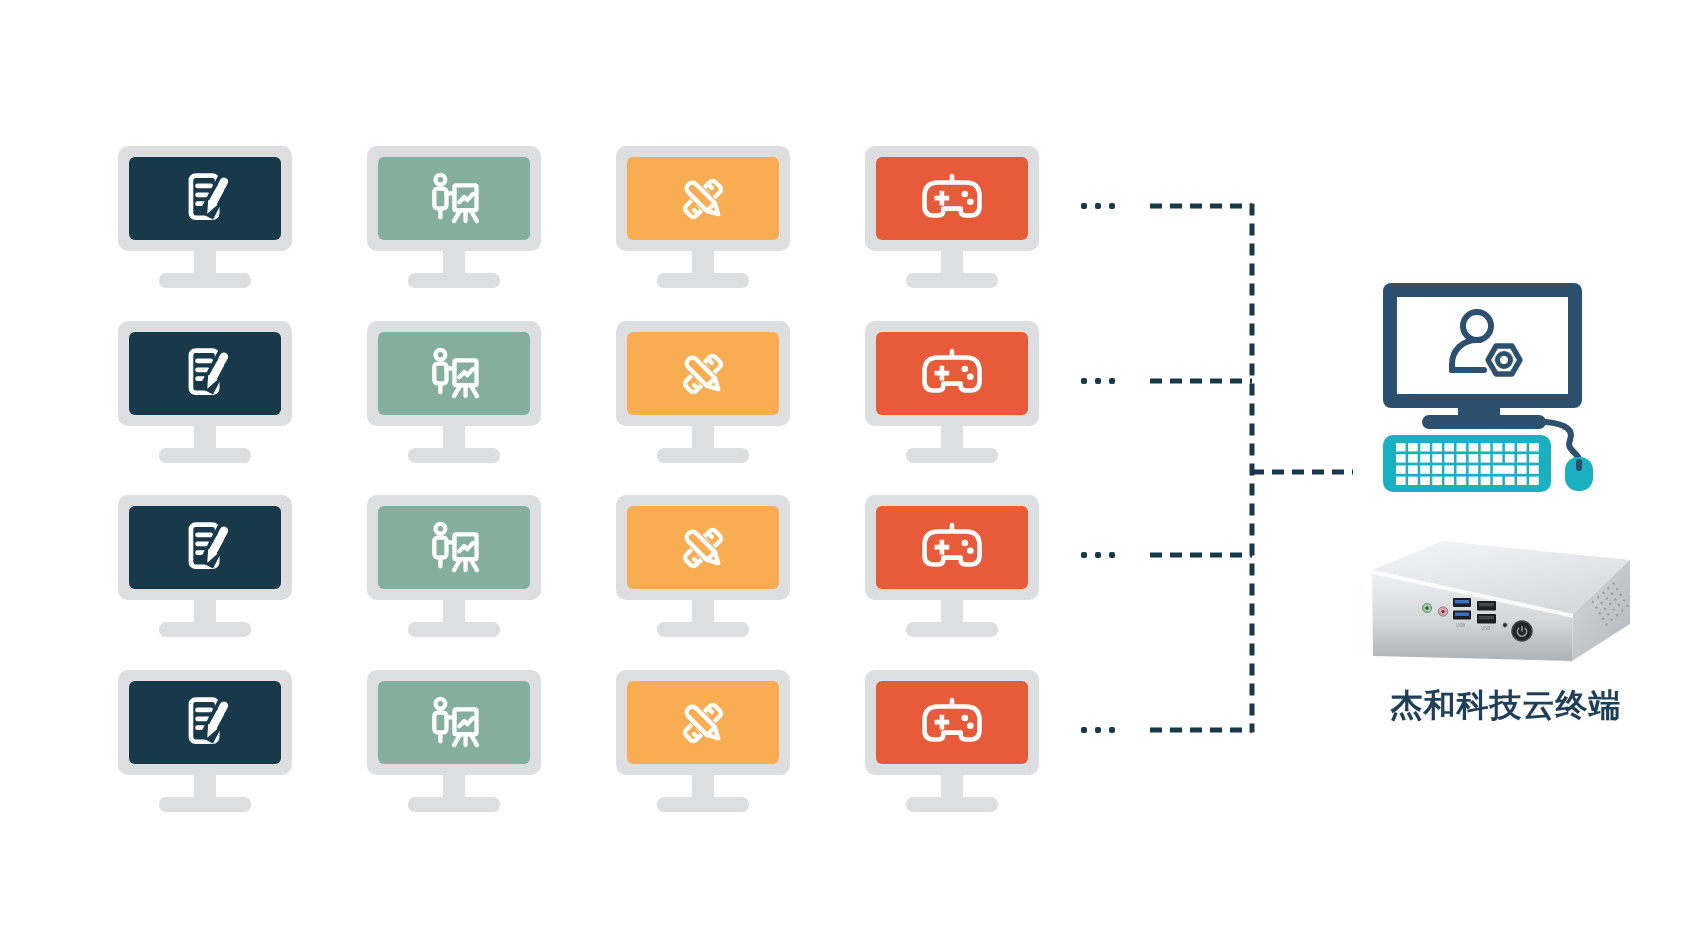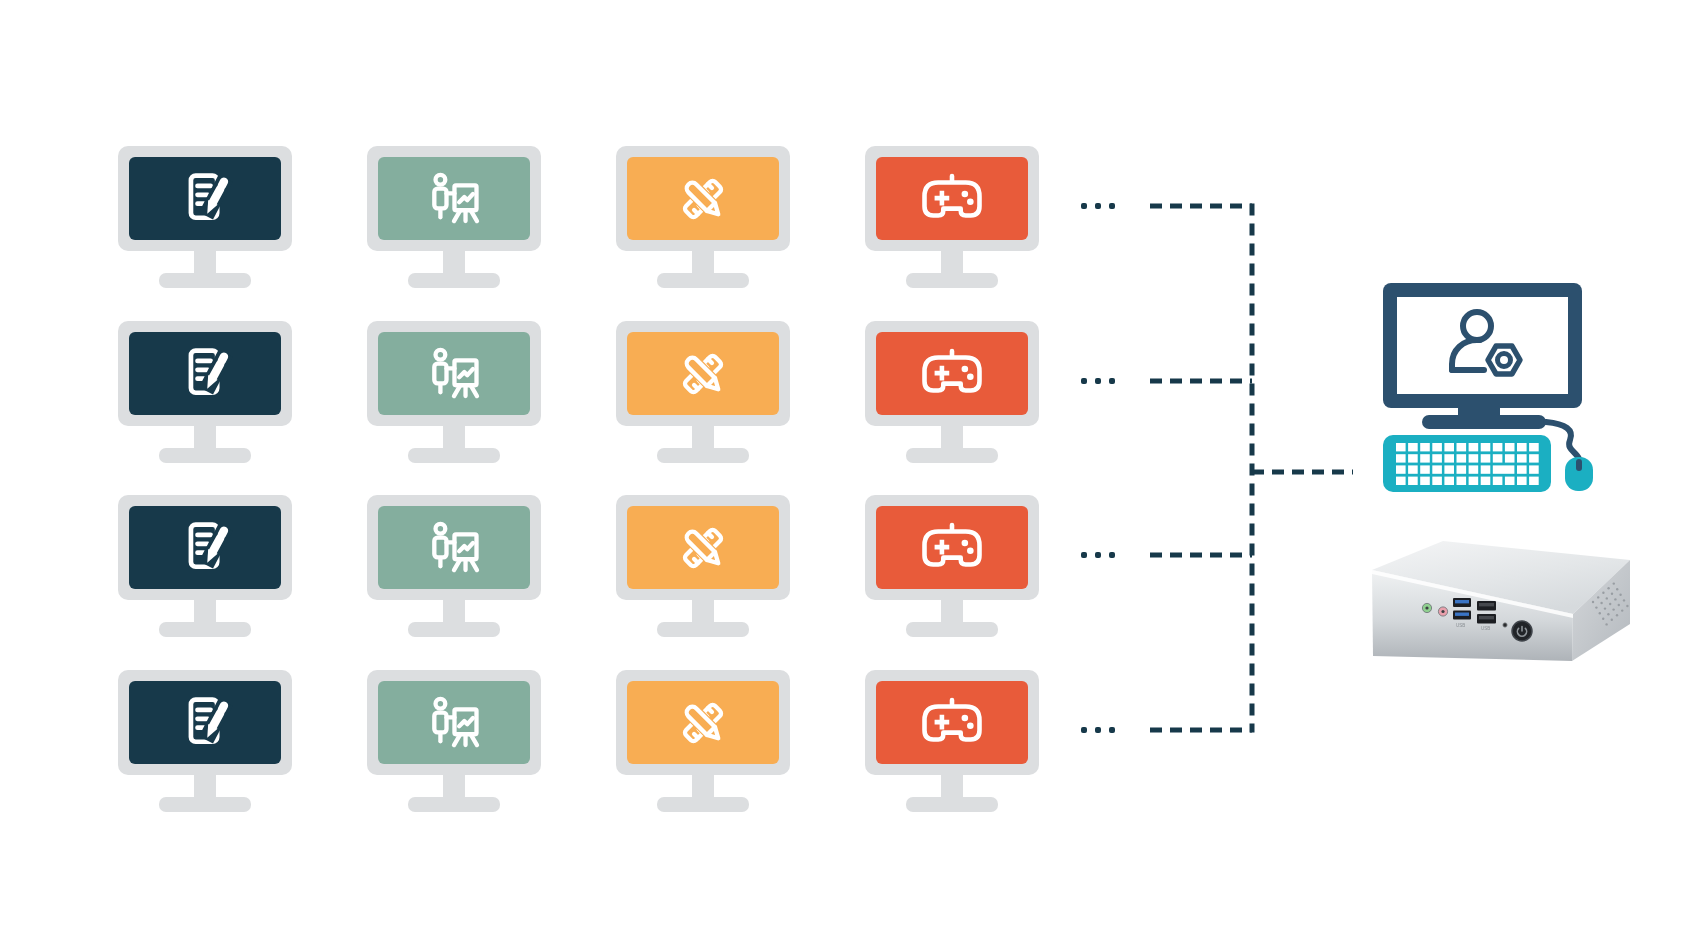--- a/index.html
+++ b/index.html
@@ -519,14 +519,15 @@
       <text x="96" y="89" font-size="4.5" fill="#8a8f94">USB</text>
       <text x="121" y="92" font-size="4.5" fill="#8a8f94">USB</text>
       <circle cx="145" cy="87" r="2.2" fill="#2a2c2e" stroke="#8b9094" stroke-width="0.8"></circle>
       <g>
         <circle cx="162" cy="93" r="10" fill="#212428" stroke="#3f444a" stroke-width="1.5"></circle>
         <path d="M162 88.5 v4.5 M158.6 90.4 a4.6 4.6 0 1 0 6.8 0" fill="none" stroke="#8d9398" stroke-width="1.6" stroke-linecap="round"></path>
       </g>
     </g>
   </svg>
 
+  <div id="caption" style="color: rgb(31, 63, 88);">杰和科技云终端</div>
 
 </div>
 
 </body></html>

